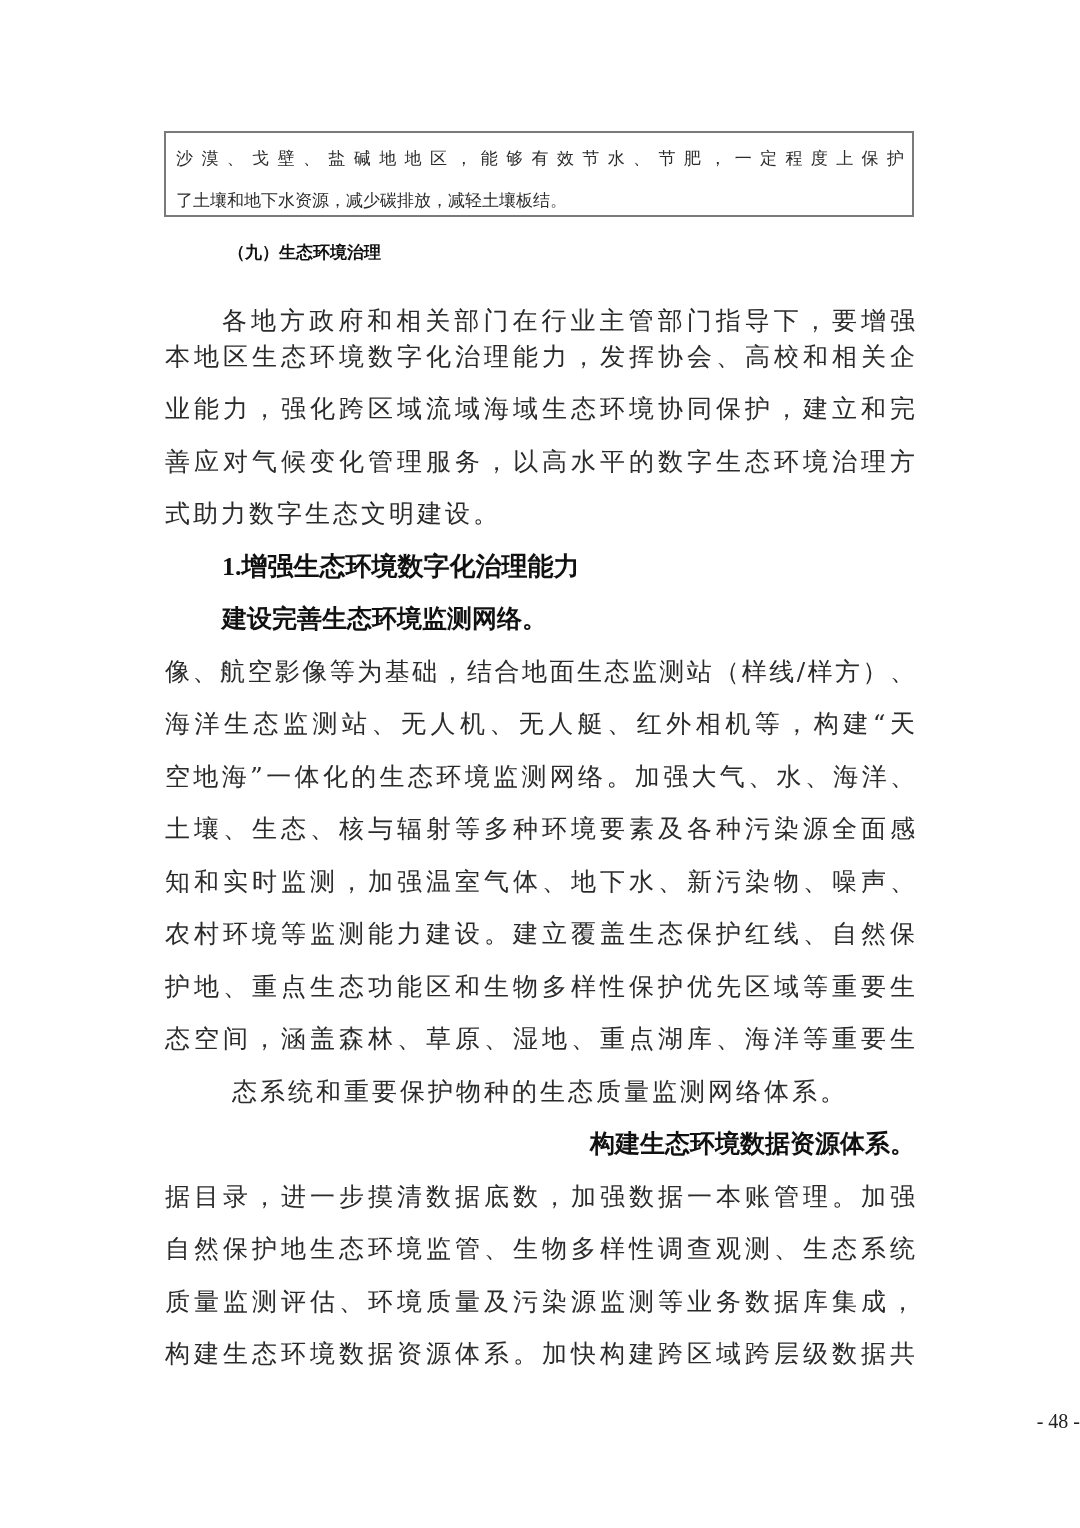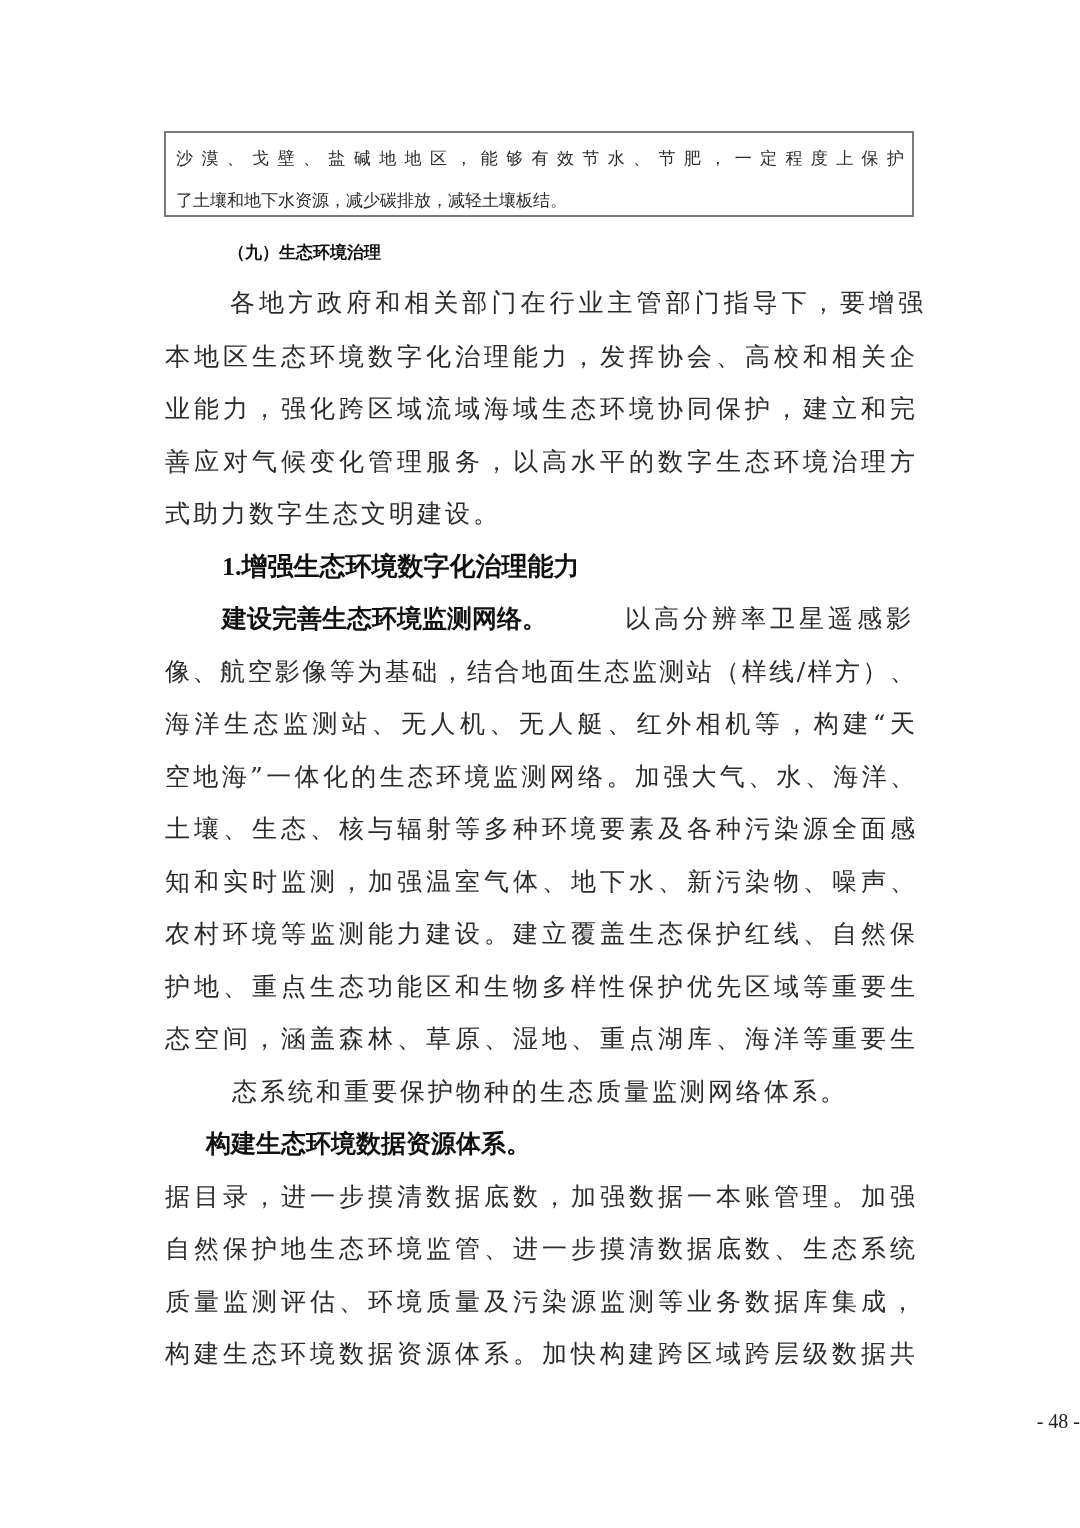--- a/index.html
+++ b/index.html
@@ -18,43 +18,42 @@
 </style>
 </head>
 <body>
 
 <div class="box"></div>
 <div class="line box-line just" style="top:141px">沙漠、戈壁、盐碱地地区，能够有效节水、节肥，一定程度上保护</div>
 <div class="line box-line" style="top:183px">了土壤和地下水资源，减少碳排放，减轻土壤板结。</div>
 
 <div class="line h2" style="top:235px; left:228px; font-size:17px;">（九）生态环境治理</div>
 
-<div class="line just" style="top:286px; left:222px; width:693px;margin-left:8px;">各地方政府和相关部门在行业主管部门指导下，要增强</div>
+<div class="line just" style="top:304px; left:222px; width:693px;">各地方政府和相关部门在行业主管部门指导下，要增强</div>
 <div class="line just" style="top:340px">本地区生态环境数字化治理能力，发挥协会、高校和相关企</div>
 <div class="line just" style="top:392px">业能力，强化跨区域流域海域生态环境协同保护，建立和完</div>
 <div class="line just" style="top:445px">善应对气候变化管理服务，以高水平的数字生态环境治理方</div>
 <div class="line" style="top:497px; letter-spacing:3px;">式助力数字生态文明建设。</div>
 
 <div class="line h2" style="top:550px; left:222px; font-size:26px;font-family:Liberation Serif, serif;">1.增强生态环境数字化治理能力</div>
 
 <div class="line" style="top:602px; left:222px; width:693px; display:flex; justify-content:space-between;">
   <span class="bold">建设完善生态环境监测网络。</span>
-  <span style="letter-spacing:4px">以高分辨率卫星遥感影</span>
 </div>
 <div class="line just" style="top:655px">像、航空影像等为基础，结合地面生态监测站（样线/样方）、</div>
 <div class="line just" style="top:707px">海洋生态监测站、无人机、无人艇、红外相机等，构建“天</div>
 <div class="line just" style="top:760px">空地海”一体化的生态环境监测网络。加强大气、水、海洋、</div>
 <div class="line just" style="top:812px">土壤、生态、核与辐射等多种环境要素及各种污染源全面感</div>
 <div class="line just" style="top:865px">知和实时监测，加强温室气体、地下水、新污染物、噪声、</div>
 <div class="line just" style="top:917px">农村环境等监测能力建设。建立覆盖生态保护红线、自然保</div>
 <div class="line just" style="top:970px">护地、重点生态功能区和生物多样性保护优先区域等重要生</div>
 <div class="line just" style="top:1022px">态空间，涵盖森林、草原、湿地、重点湖库、海洋等重要生</div>
 <div class="line" style="top:1075px; letter-spacing:3px;text-align:center;">态系统和重要保护物种的生态质量监测网络体系。</div>
 
-<div class="line" style="top:1127px; left:206px; width:693px; display:flex; justify-content:flex-start;">
+<div class="line" style="top:1127px; left:222px; width:693px; display:flex; justify-content:flex-end;">
   <span class="bold">构建生态环境数据资源体系。</span>
 </div>
 <div class="line just" style="top:1180px">据目录，进一步摸清数据底数，加强数据一本账管理。加强</div>
-<div class="line just" style="top:1232px">自然保护地生态环境监管、进一步摸清数据底数、生态系统</div>
+<div class="line just" style="top:1232px">自然保护地生态环境监管、生物多样性调查观测、生态系统</div>
 <div class="line just" style="top:1285px">质量监测评估、环境质量及污染源监测等业务数据库集成，</div>
 <div class="line just" style="top:1337px">构建生态环境数据资源体系。加快构建跨区域跨层级数据共</div>
 
 <div class="pageno">- 48 -</div>
 
 </body></html>

